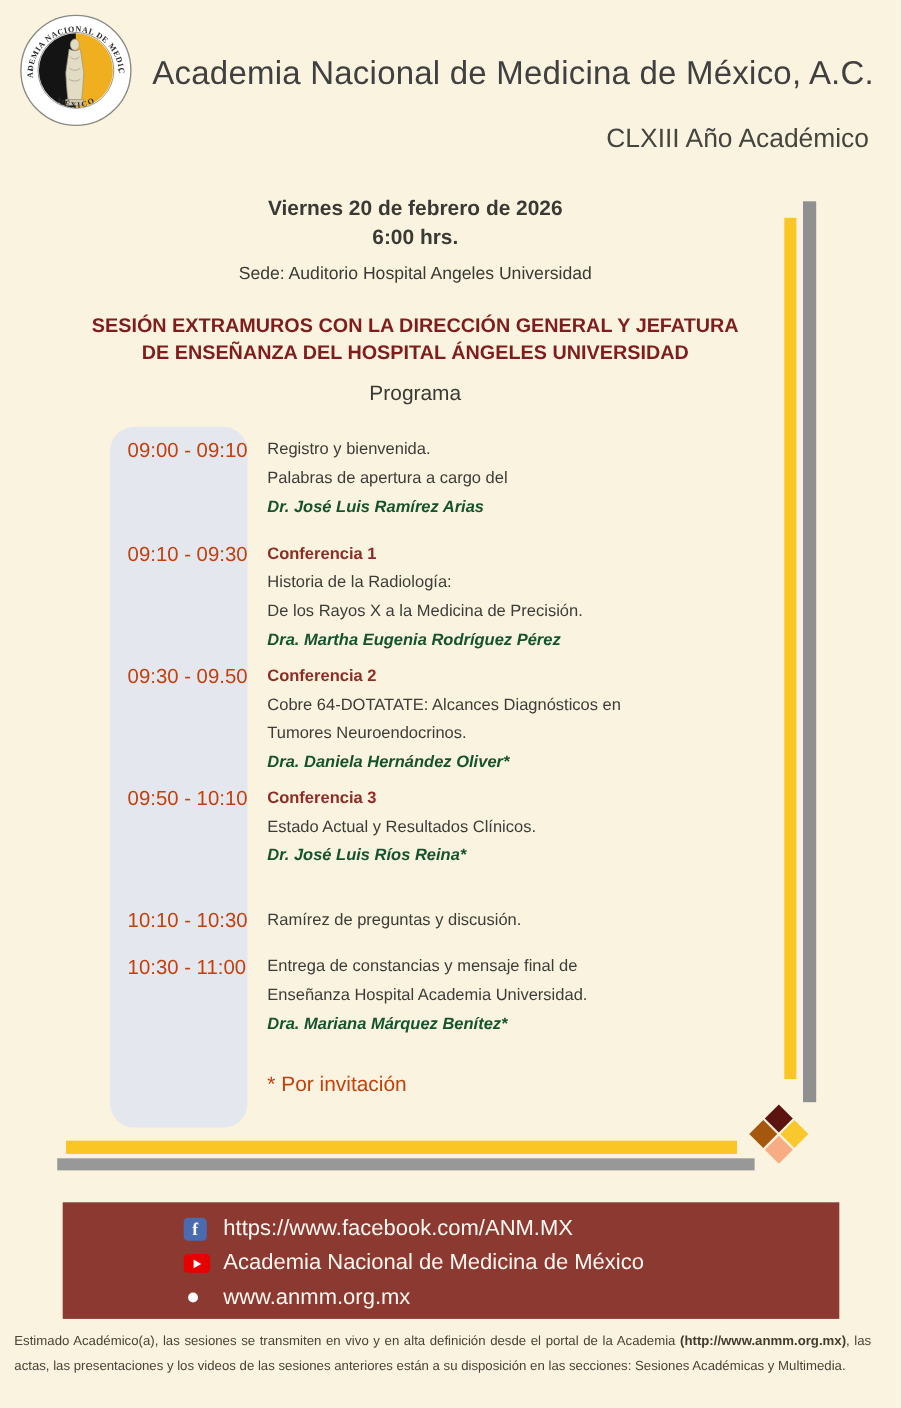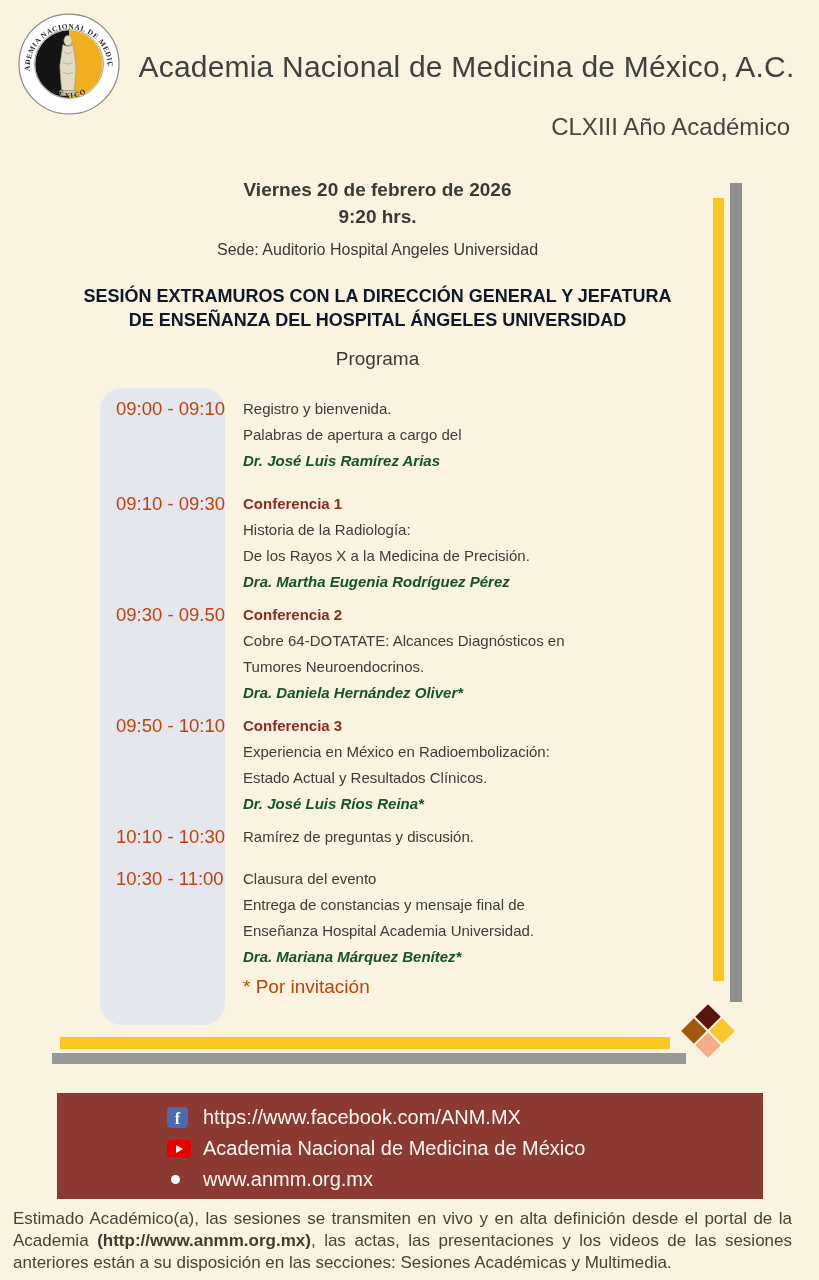--- a/index.html
+++ b/index.html
@@ -21,21 +21,21 @@
     letter-spacing: 0.2px;
   }
   .subtitle {
     position: absolute; right: 29px; top: 113px;
     font-size: 24px; color: #45453F;
   }
   
   .centered { position: absolute; left: 60px; width: 635px; text-align: center; color: #3A3A35; }
   .date-block { top: 176px; font-weight: bold; font-size: 19px; line-height: 27px; }
   .venue { top: 241px; font-size: 16px; }
-  .session-title { top: 284px; font-weight: bold; font-size: 18px; line-height: 24px; color: #0f172a; }
+  .session-title { top: 284px; font-weight: bold; font-size: 18px; line-height: 24px; color: #7f1d1d; }
   .program-label { top: 348px; font-size: 19px; }
   
   .time-col-bg {
     position: absolute; left: 100px; top: 388px;
     width: 125px; height: 637px;
     background: #E4E7EE; border-radius: 22px;
   }
   .sched-row { position: absolute; left: 0; width: 100%; }
   .row-time {
     position: absolute; left: 116px; width: 125px;
@@ -79,21 +79,21 @@
   }
   .yt-badge {
     width: 24px; height: 17px; background: #E60000; border-radius: 4px;
     display: flex; align-items: center; justify-content: center;
   }
   .yt-play { width: 0; height: 0; border-left: 7px solid #fff; border-top: 4.5px solid transparent; border-bottom: 4.5px solid transparent; }
   .dot-badge { width: 9px; height: 9px; border-radius: 50%; background: #fff; margin-left: 4px; }
   
   .footer-par {
     position: absolute; left: 13px; right: 27px; top: 1208px;
-    font-size: 17px; line-height: 22px;
+    font-size: 12px; line-height: 22px;
     color: #4A4238; text-align: justify;
   }
   .footer-par b { color: #423A30; }
 </style>
 </head>
 <body>
 
 <div class="page">
 
   <div class="logo">
@@ -125,21 +125,21 @@
       <text x="9" y="53" font-size="7" fill="#2A2A2A">*</text>
       <text x="87" y="53" font-size="7" fill="#2A2A2A">*</text>
     </svg>
   </div>
 
   <div class="page-title">Academia Nacional de Medicina de México, A.C.</div>
   <div class="subtitle">CLXIII Año Académico</div>
 
   <div class="centered date-block">
     <div>Viernes 20 de febrero de 2026</div>
-    <div>9:20 hrs.</div>
+    <div>6:00 hrs.</div>
   </div>
   <div class="centered venue">Sede: Auditorio Hospital Angeles Universidad</div>
   <div class="centered session-title">
     <div>SESIÓN EXTRAMUROS CON LA DIRECCIÓN GENERAL Y JEFATURA</div>
     <div>DE ENSEÑANZA DEL HOSPITAL ÁNGELES UNIVERSIDAD</div>
   </div>
   <div class="centered program-label">Programa</div>
 
   <div class="time-col-bg"></div>
 
@@ -169,37 +169,35 @@
       <div>Cobre 64-DOTATATE: Alcances Diagnósticos en</div>
       <div>Tumores Neuroendocrinos.</div>
       <div class="speaker">Dra. Daniela Hernández Oliver*</div>
     </div>
   </div>
 
   <div class="sched-row" style="top:713px">
     <div class="row-time">09:50 - 10:10</div>
     <div class="row-body">
       <div class="conf-heading">Conferencia 3</div>
-      <div>Experiencia en México en Radioembolización:</div>
       <div>Estado Actual y Resultados Clínicos.</div>
       <div class="speaker">Dr. José Luis Ríos Reina*</div>
     </div>
   </div>
 
   <div class="sched-row" style="top:824px">
     <div class="row-time">10:10 - 10:30</div>
     <div class="row-body">
       <div>Ramírez de preguntas y discusión.</div>
     </div>
   </div>
 
   <div class="sched-row" style="top:866px">
     <div class="row-time">10:30 - 11:00</div>
     <div class="row-body">
-      <div>Clausura del evento</div>
       <div>Entrega de constancias y mensaje final de</div>
       <div>Enseñanza Hospital Academia Universidad.</div>
       <div class="speaker">Dra. Mariana Márquez Benítez*</div>
     </div>
   </div>
 
   <div class="footnote">* Por invitación</div>
 
   <div class="vbar-yellow"></div>
   <div class="vbar-gray"></div>

